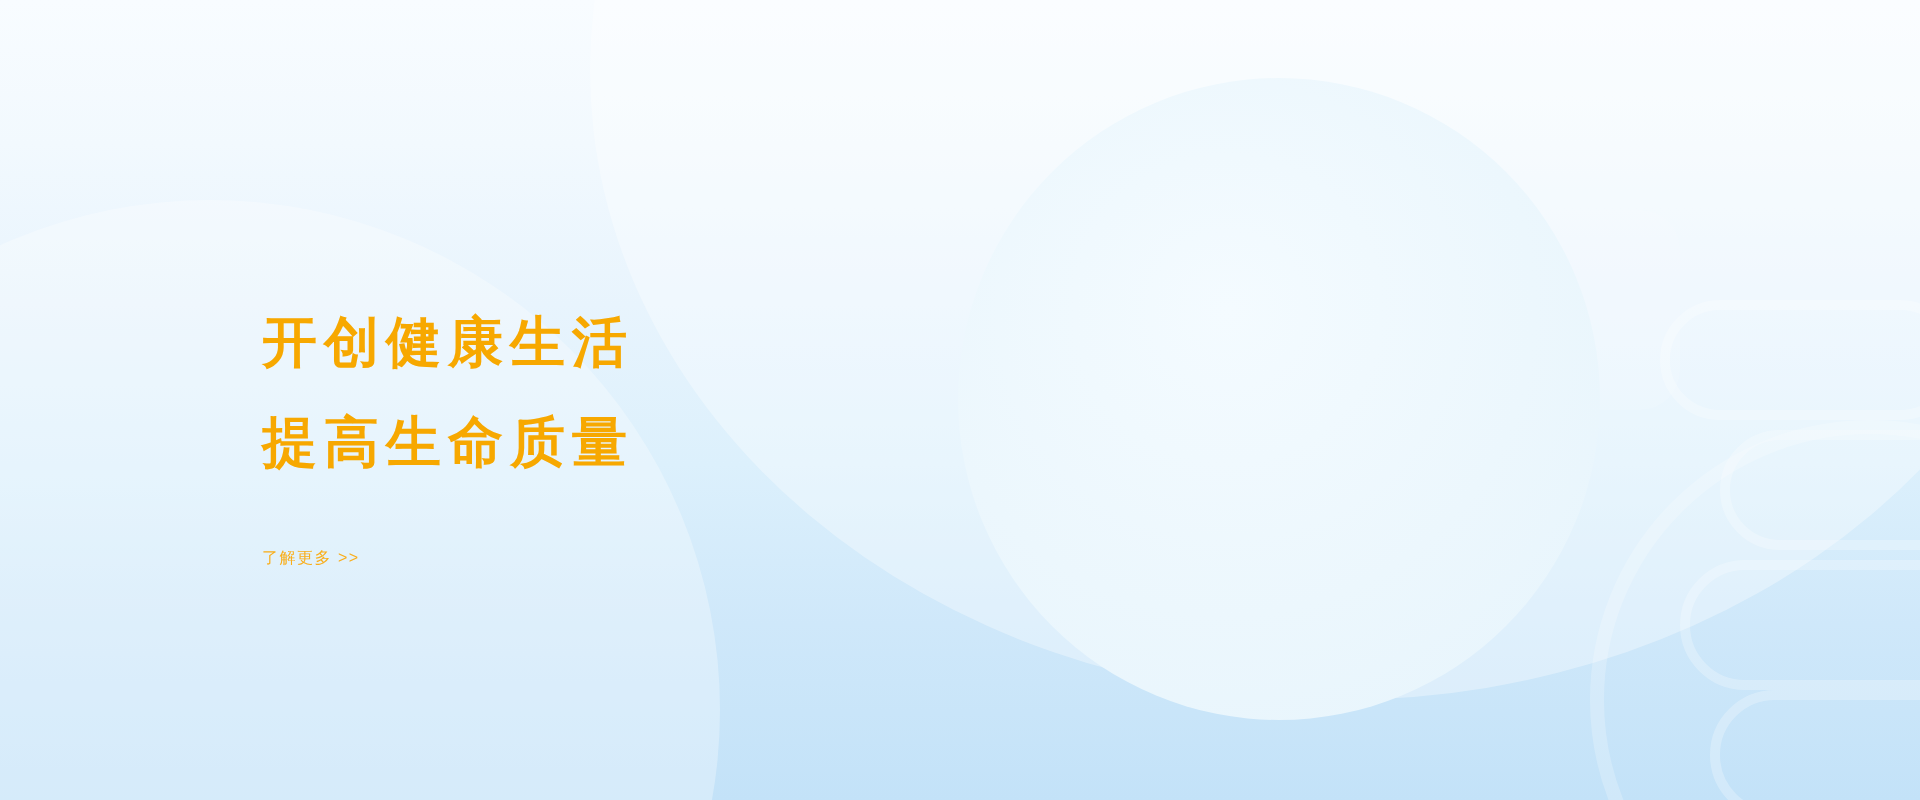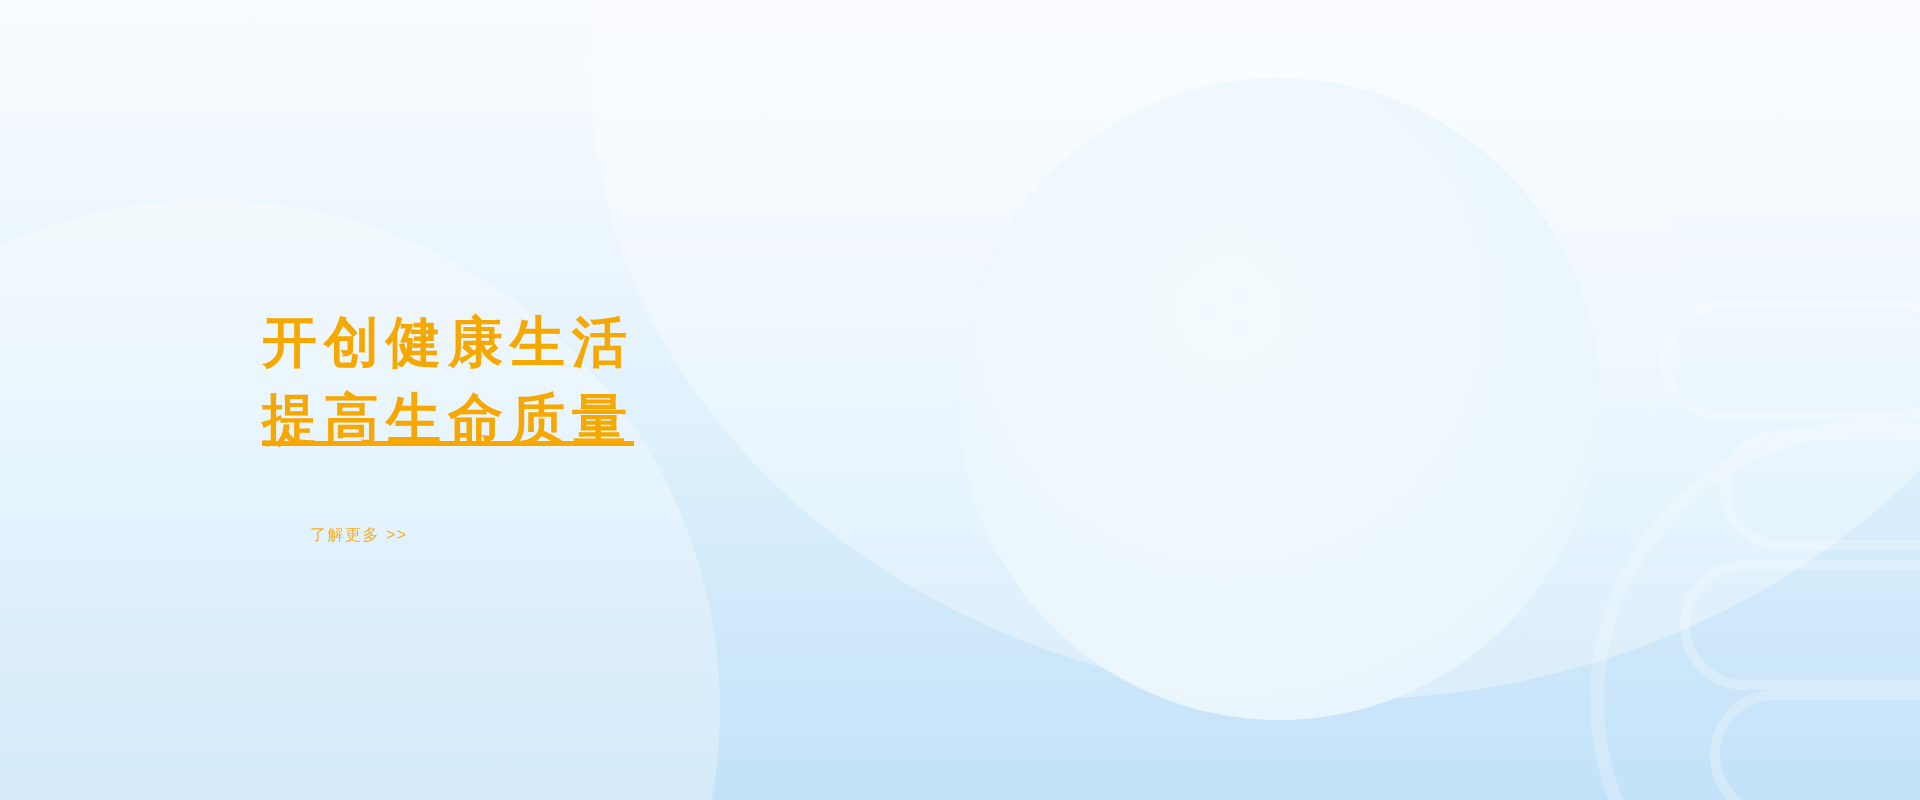--- a/index.html
+++ b/index.html
@@ -36,25 +36,25 @@
     position:absolute; right:240px; top:210px; width:230px; height:200px;
     border-radius:40px; background:rgba(255,255,255,0.12);
   }
 
   
   .hero-text { position:absolute; left:262px; top:315px; width:620px; }
   .headline {
     font-size:55px; font-weight:bold; color:#F7A800;
     letter-spacing:7px; line-height:1.0; white-space:nowrap;
   }
-  .headline.l2 { margin-top:22px;text-decoration:underline; }
+  .headline.l2 { margin-top:45px; }
   .more-link {
     display:inline-block; margin-top:78px;
     font-size:16px; color:#F9AE1B; letter-spacing:1.5px;
-    text-decoration:none; cursor:pointer; white-space:nowrap;margin-left:48px;
+    text-decoration:none; cursor:pointer; white-space:nowrap;
   }
 
   
   .illus { position:absolute; left:938px; top:60px; width:660px; height:680px; }
   .circle-bd {
     position:absolute; left:20px; top:18px; width:642px; height:642px;
     border-radius:50%;
     background:radial-gradient(circle at 42% 36%,#f4fbff 0%,#ecf7fd 55%,#e6f4fc 100%);
   }
   .illus svg { position:absolute; left:0; top:0; width:660px; height:680px; overflow:visible; }

